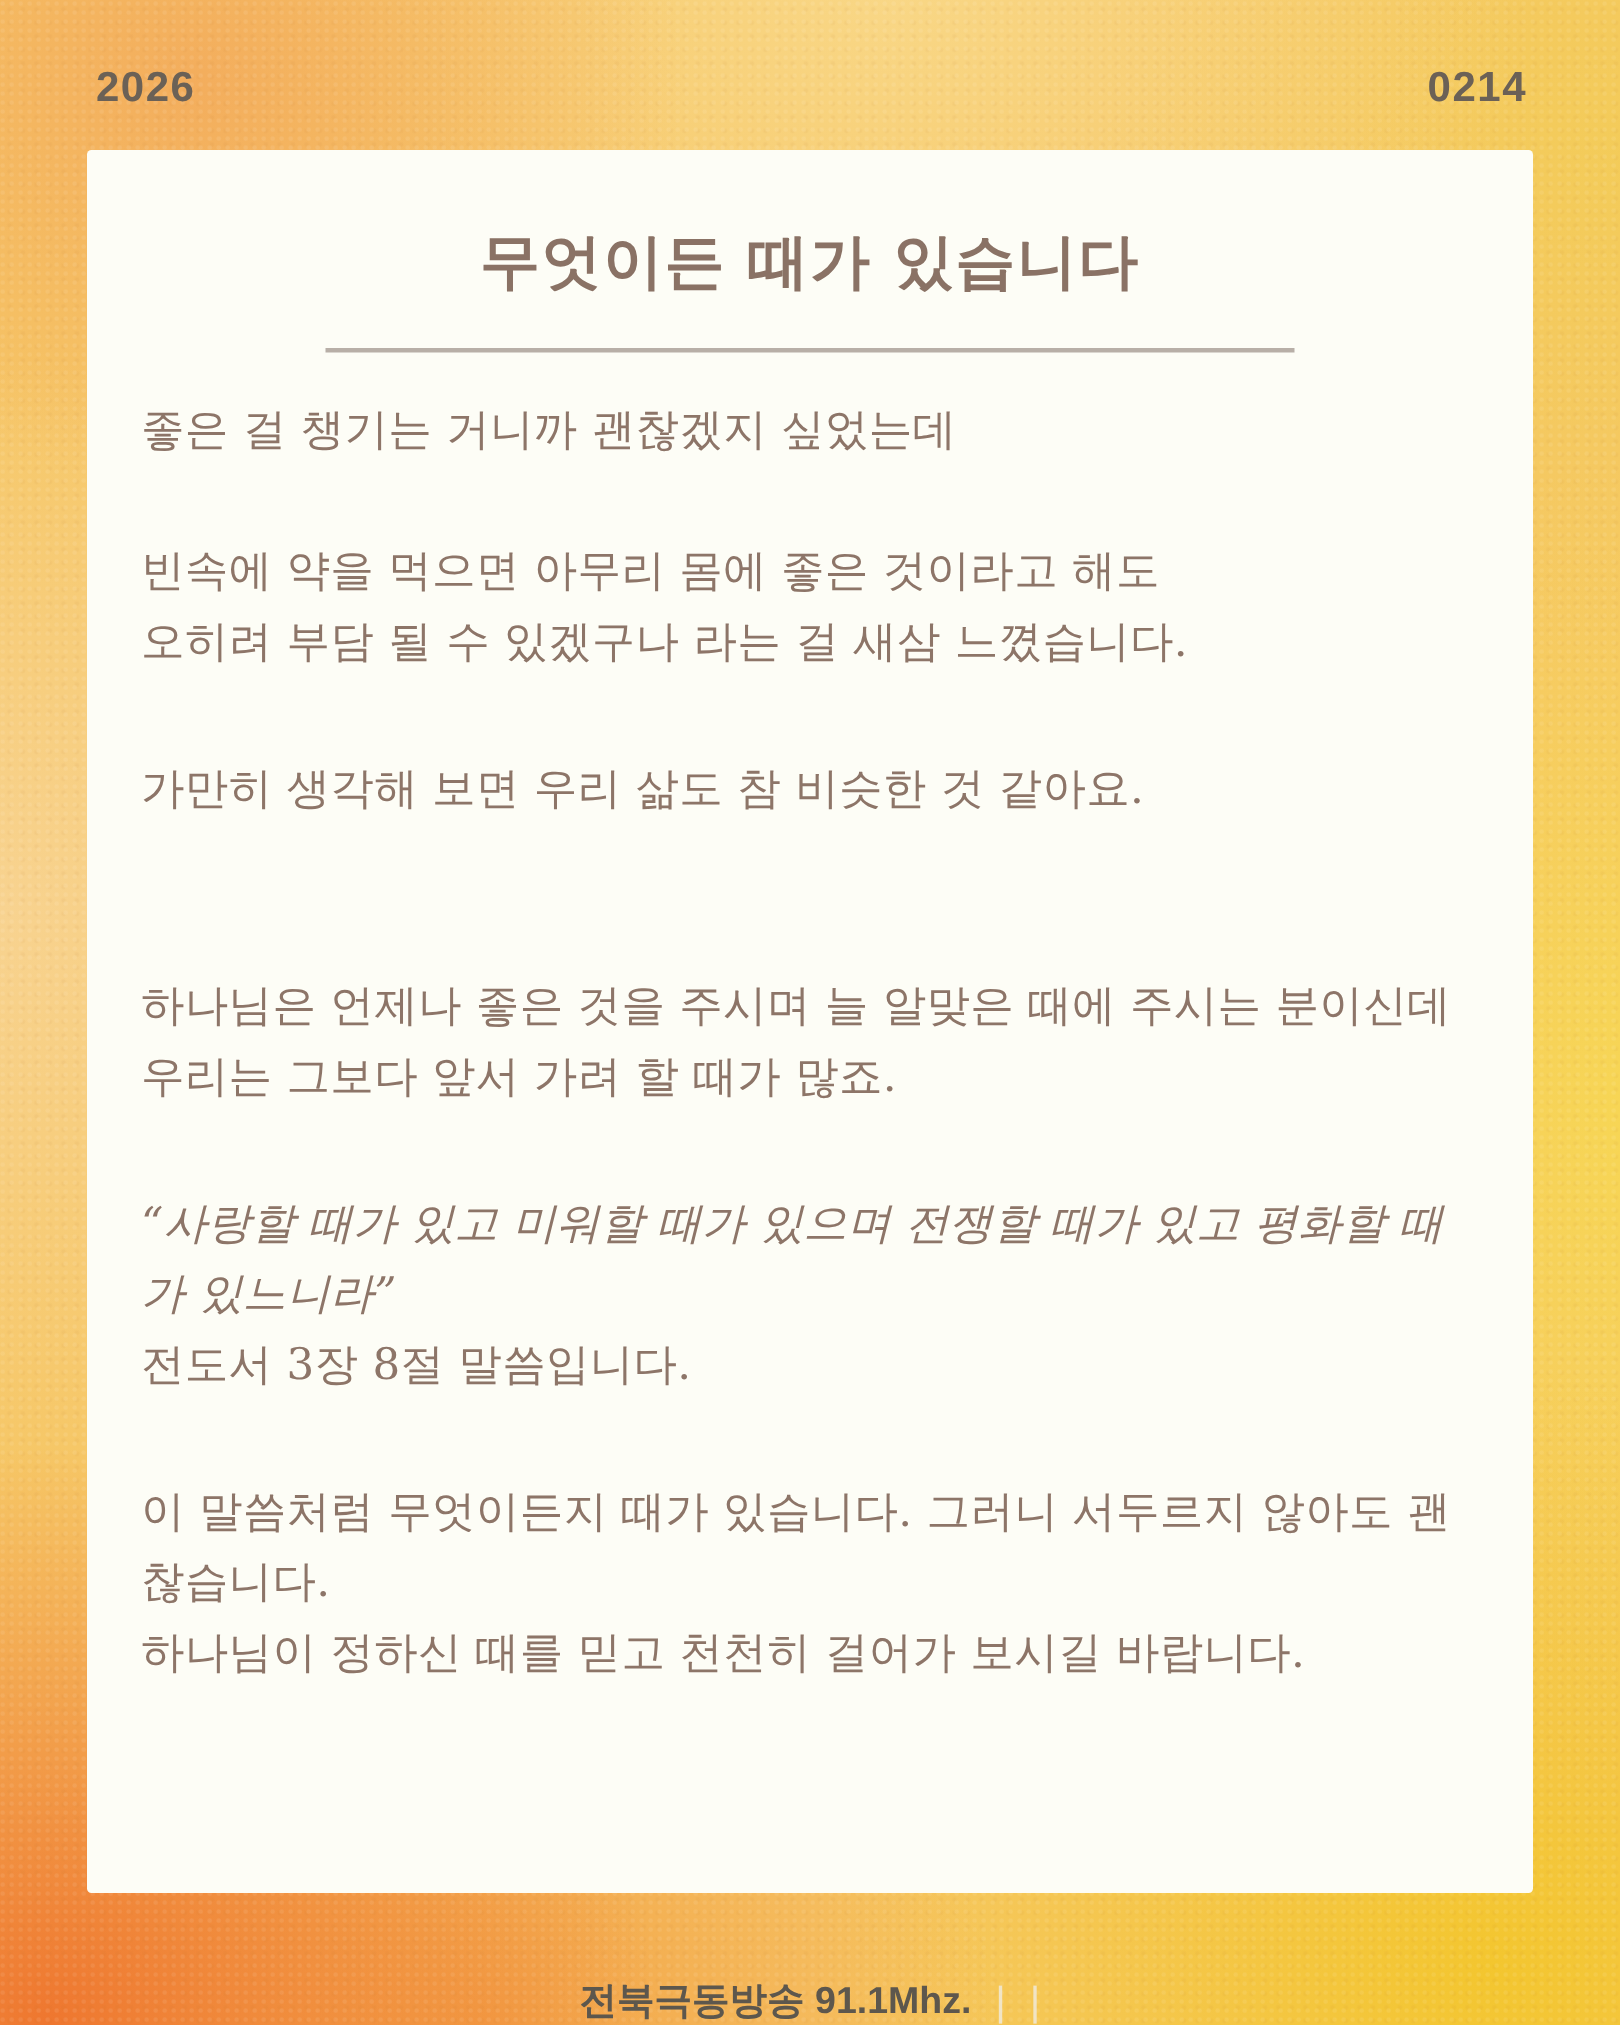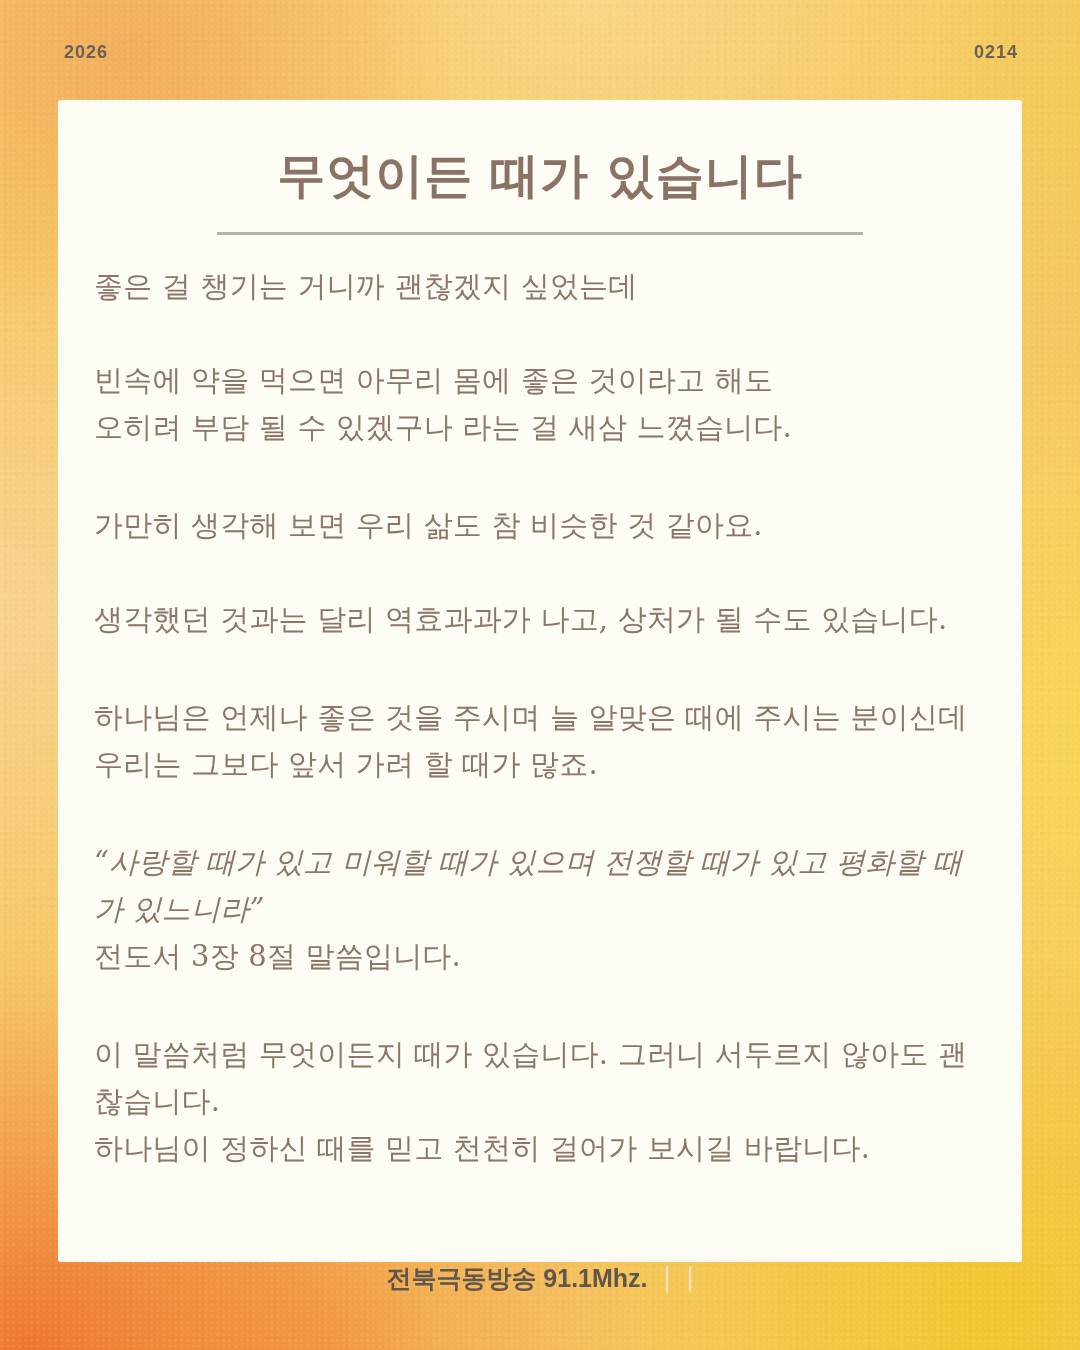--- a/index.html
+++ b/index.html
@@ -33,21 +33,21 @@
     opacity: 0.12;
     background-image:
       radial-gradient(circle at 30% 40%, rgba(255,255,255,0.7) 0 1px, rgba(255,255,255,0) 2px),
       radial-gradient(circle at 70% 70%, rgba(180,110,40,0.5) 0 1px, rgba(180,110,40,0) 2px);
     background-size: 6px 6px, 9px 9px;
   }
 
   .corner-label {
     position: absolute;
     top: 42px;
-    font-size: 18px;
+    font-size: 28px;
     font-weight: bold;
     letter-spacing: 1px;
     color: #6b6156;
     z-index: 3;
   }
   .corner-label.left  { left: 64px; }
   .corner-label.right { right: 62px; }
 
   .card {
     position: absolute;
@@ -59,21 +59,21 @@
     border-radius: 3px;
     box-sizing: border-box;
     padding: 36px 34px 0 34px;
     z-index: 2;
   }
 
   .card-title {
     margin-top: 4px;
     text-align: center;
     font-family: "DejaVu Serif", serif;
-    font-size: 48px;
+    font-size: 40px;
     line-height: 70px;
     font-weight: 600;
     letter-spacing: 1px;
     color: #8a7265;
   }
 
   .title-divider {
     width: 646px;
     height: 3px;
     background: #b8afa7;
@@ -92,21 +92,21 @@
   .card-body p { margin: 0 0 51px 0; }
   .card-body .italic { font-style: italic; }
 
   .footer {
     position: absolute;
     left: 0;
     right: 0;
     bottom: 0;
     height: 88px;
     display: flex;
-    align-items: flex-start;
+    align-items: flex-end;
     justify-content: center;
     gap: 16px;
     font-size: 25px;
     font-weight: bold;
     color: #5d574d;
     z-index: 3;
     white-space: nowrap;
   }
   .footer .sep {
     color: #f1ead9;
@@ -122,21 +122,21 @@
 
 <div class="corner-label left">2026</div>
 
 <div class="corner-label right">0214</div>
 
 <div class="card">
   <div class="card-title">무엇이든 때가 있습니다</div>
   <div class="title-divider"></div>
   <div class="card-body">
       <p><span>좋은 걸 챙기는 거니까 괜찮겠지 싶었는데</span><br><br><span>빈속에 약을 먹으면 아무리 몸에 좋은 것이라고 해도</span><br><span>오히려 부담 될 수 있겠구나 라는 걸 새삼 느꼈습니다.</span></p>
-      <p><span>가만히 생각해 보면 우리 삶도 참 비슷한 것 같아요.</span><br><br><span>생각했던 것과는 달리 역효과과가 나고, 상처가 될 수도 있습니다.</span></p>
+      <p><span>가만히 생각해 보면 우리 삶도 참 비슷한 것 같아요.</span><br><br></p>
       <p><span>하나님은 언제나 좋은 것을 주시며 늘 알맞은 때에 주시는 분이신데</span><br><span>우리는 그보다 앞서 가려 할 때가 많죠.</span></p>
       <p><span class="italic">“사랑할 때가 있고 미워할 때가 있으며 전쟁할 때가 있고 평화할 때가 있느니라”</span><br><span>전도서 3장 8절 말씀입니다.</span></p>
       <p><span>이 말씀처럼 무엇이든지 때가 있습니다. 그러니 서두르지 않아도 괜찮습니다.</span><br><span>하나님이 정하신 때를 믿고 천천히 걸어가 보시길 바랍니다.</span></p>
     </div>
 </div>
 
 <div class="footer">
   <span>전북극동방송 91.1Mhz.</span>
   <span class="sep">|</span>
   <span class="sep">|</span>

